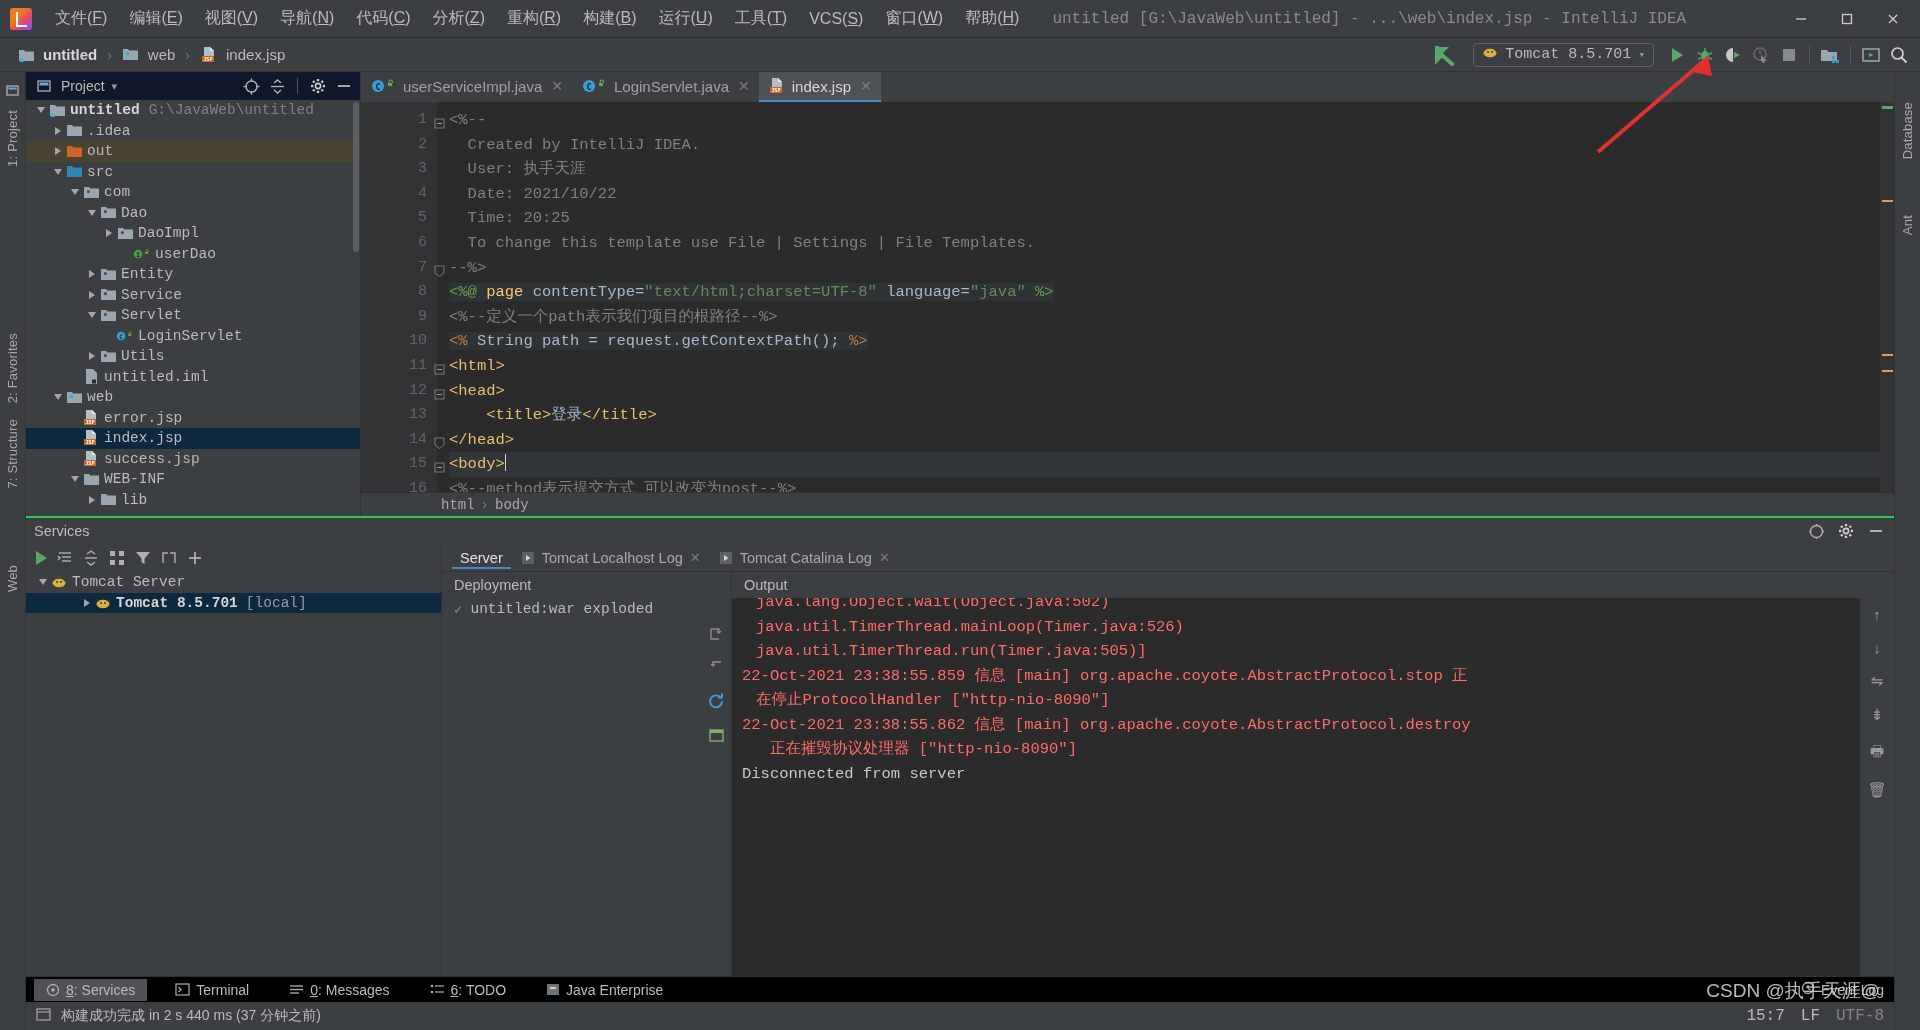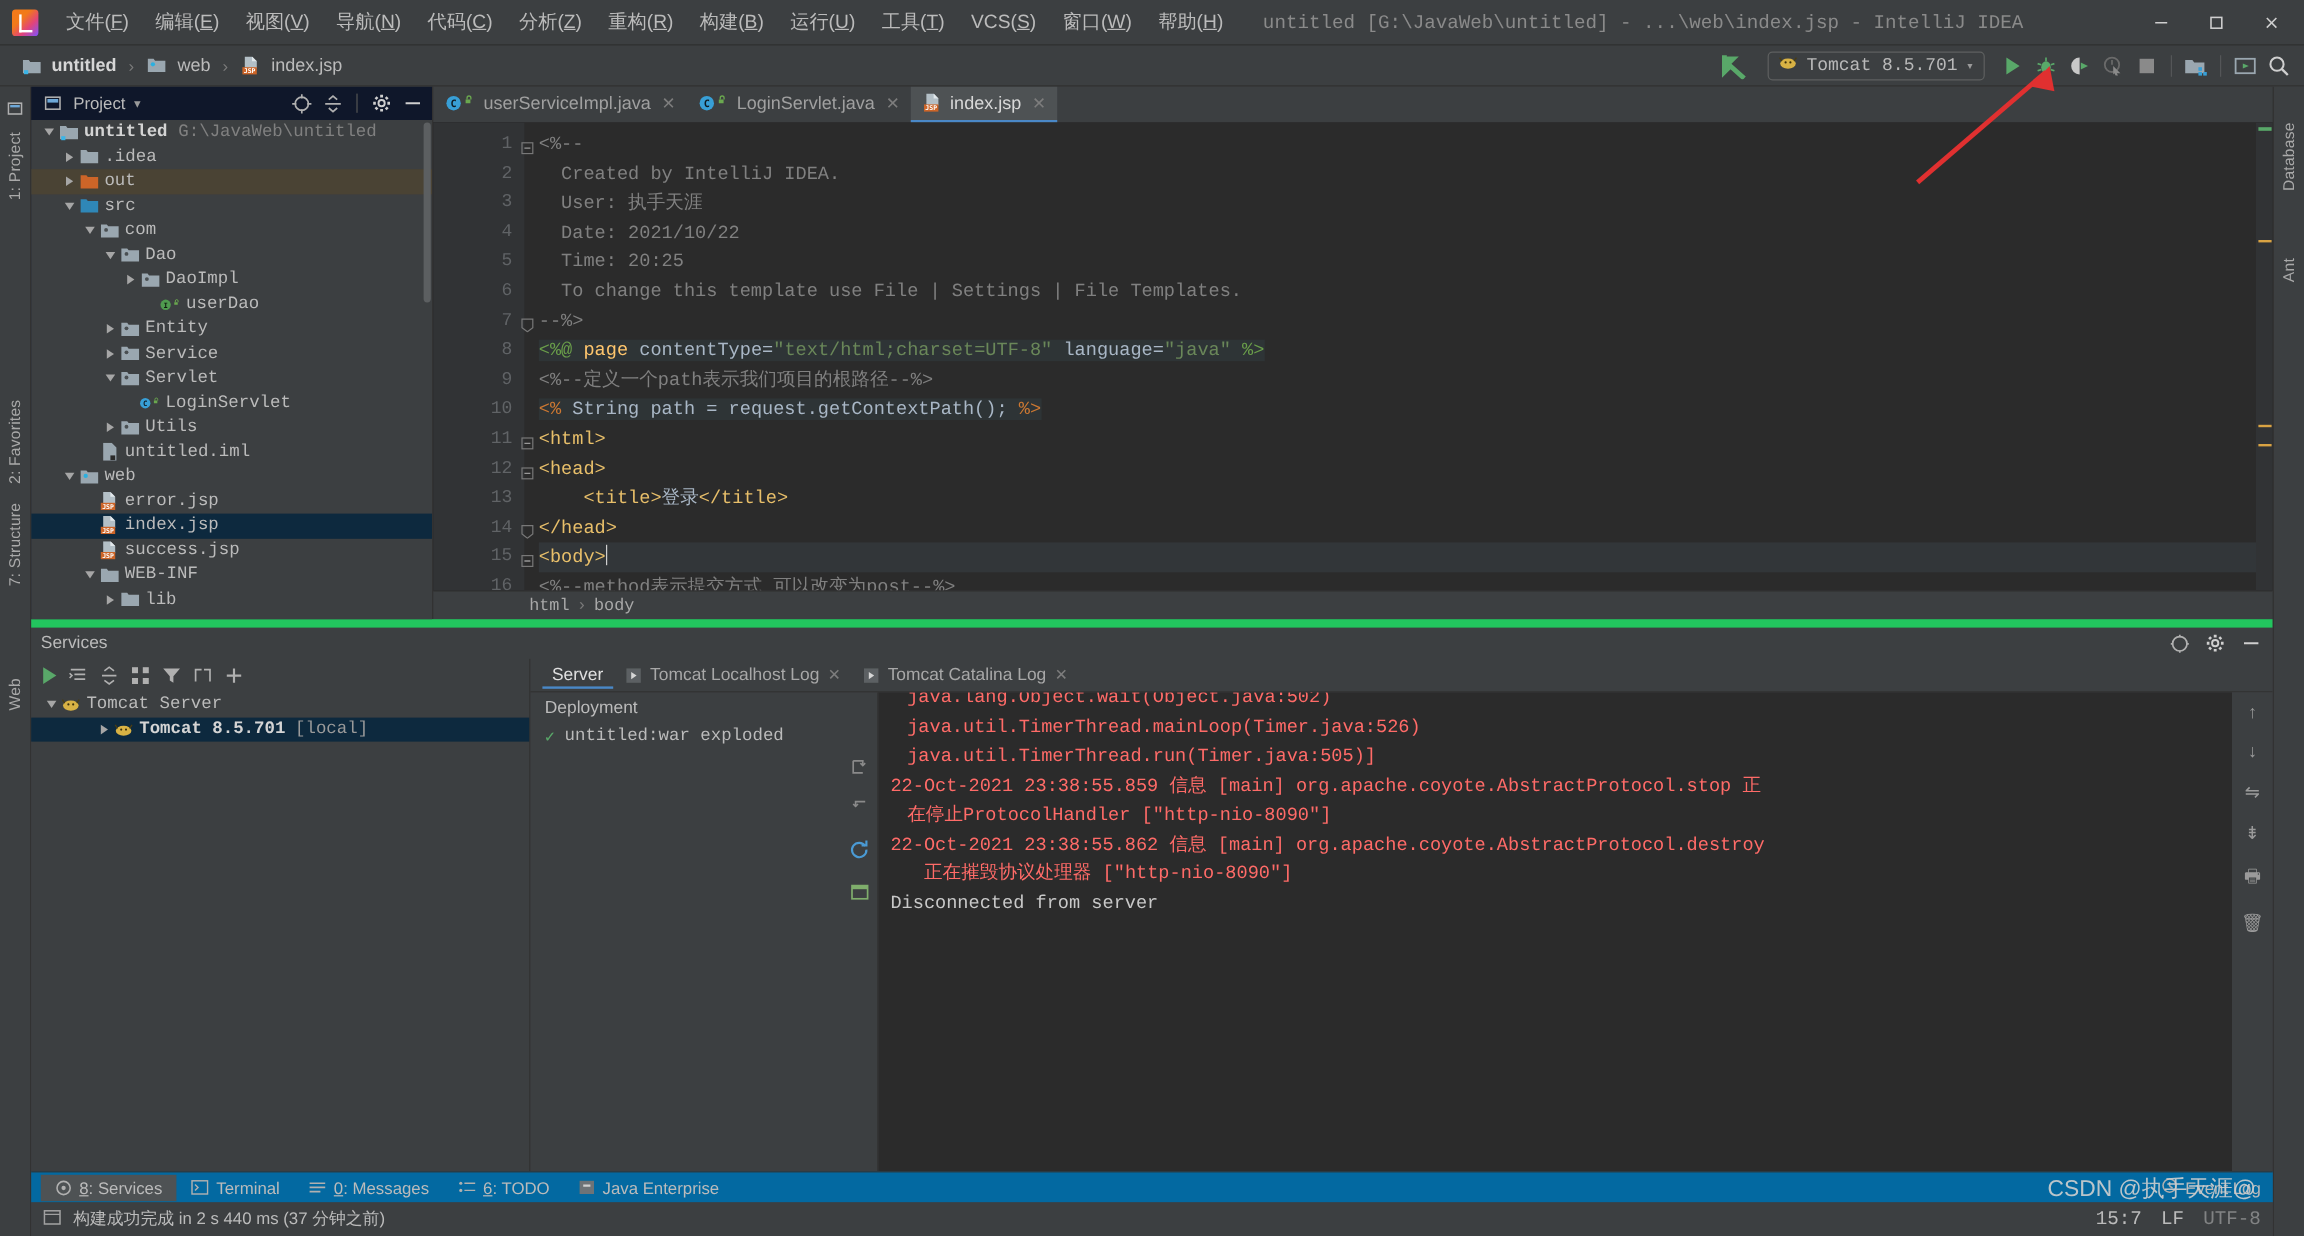--- a/index.html
+++ b/index.html
@@ -163,21 +163,21 @@
 
   .breadcrumb-bar {
     height: 24px; min-height: 24px; background: #3c3f41; border-top: 1px solid #323232;
     display: flex; align-items: center; padding-left: 80px; gap: 6px;
     font-family: "Liberation Mono", monospace; font-size: 14px; color: #a9a9a9;
   }
 
   
   .services {
     height: 460px; min-height: 460px; background: #3c3f41;
-    display: flex; flex-direction: column; border-top: 7px solid #22c55e;
+    display: flex; flex-direction: column; border-top: 2px solid #22c55e;
   }
   .svc-head { height: 26px; display: flex; align-items: center; padding: 0 8px; font-size: 14.5px; color: #bbbbbb; }
   .svc-head .spacer { flex: 1; }
   .svc-tool-row { height: 28px; display: flex; align-items: center; gap: 10px; padding: 0 10px; }
   .svc-trow { height: 20.5px; display: flex; align-items: center; white-space: nowrap;
     font-family: "Liberation Mono", monospace; font-size: 14.5px; padding-right: 4px; }
   .svc-trow.sel { background: #0d293e; }
 
   .svc-right { flex: 1; display: flex; flex-direction: column; min-width: 0; }
   .svc-tabs { height: 28px; min-height: 28px; display: flex; align-items: center; gap: 2px;
@@ -195,22 +195,22 @@
   .console {
     flex: 1; background: #2b2b2b; overflow: hidden; padding: 4px 0 0 10px;
     font-family: "Liberation Mono", monospace; font-size: 15.5px; line-height: 24.5px; white-space: pre-wrap;
   }
   .c-err { color: #ff6b68; }
   .c-white { color: #c8c8c8; }
   .console-side { width: 34px; background: #3c3f41; display: flex; flex-direction: column; align-items: center; gap: 16px; padding-top: 8px; }
 
   
   .tool-strip {
-    height: 26px; min-height: 26px; background: #0369a1; display: flex; align-items: center;
-    padding-left: 8px; gap: 0; border-top: 1px solid #323232; position: relative;
+    height: 26px; min-height: 26px; background: #000000; display: flex; align-items: center;
+    padding-left: 8px; gap: 16px; border-top: 1px solid #323232; position: relative;
   }
   .strip-btn { display: flex; align-items: center; gap: 6px; padding: 3px 12px; font-size: 14px; color: #bbbbbb; }
   .strip-btn.active { background: #4e5254; }
   .strip-right { position: absolute; right: 10px; display: flex; align-items: center; gap: 6px; font-size: 14px; color: #bbbbbb; }
   .statusbar {
     height: 28px; min-height: 28px; background: #3c3f41; display: flex; align-items: center;
     padding: 0 10px; gap: 10px; font-size: 14px; color: #bbbbbb; position: relative;
   }
   .status-right { position: absolute; right: 10px; display: flex; align-items: center; gap: 16px;
     font-family: "Liberation Mono", monospace; font-size: 16px; }
@@ -951,20 +951,21 @@
                         <svg width="17" height="17" viewBox="0 0 17 17">
                             <rect x="2" y="3" width="13" height="11" fill="none" stroke="#7fae6c" stroke-width="1.4"></rect>
                             <rect x="2" y="3" width="13" height="3" fill="#7fae6c"></rect>
                           </svg>
                       </span>
                     </div>
                   </div>
                 </div>
 
                 <div class="output-pane">
+                  <div class="pane-title">Output</div>
                   <div style="display:flex;flex:1;min-height:0">
                     <div class="console" id="console"><div class="c-err" style="padding-left: 14px; margin-top: -12px;">java.lang.Object.wait(Object.java:502)</div><div class="c-err" style="padding-left: 14px;">java.util.TimerThread.mainLoop(Timer.java:526)</div><div class="c-err" style="padding-left: 14px;">java.util.TimerThread.run(Timer.java:505)]</div><div class="c-err" style="padding-left: 0px;">22-Oct-2021 23:38:55.859 信息 [main] org.apache.coyote.AbstractProtocol.stop 正</div><div class="c-err" style="padding-left: 14px;">在停止ProtocolHandler ["http-nio-8090"]</div><div class="c-err" style="padding-left: 0px;">22-Oct-2021 23:38:55.862 信息 [main] org.apache.coyote.AbstractProtocol.destroy</div><div class="c-err" style="padding-left: 28px;">正在摧毁协议处理器 ["http-nio-8090"]</div><div class="c-white" style="padding-left: 0px;">Disconnected from server</div></div>
                     <div class="console-side" id="console-side">
                         <span style="color: rgb(154, 154, 154); font-size: 15px;">↑</span>
                         <span style="color: rgb(154, 154, 154); font-size: 15px;">↓</span>
                         <span style="color: rgb(154, 154, 154); font-size: 15px;">⇋</span>
                         <span style="color: rgb(154, 154, 154); font-size: 15px;">⇟</span>
                         <span style="color: rgb(154, 154, 154); font-size: 15px;">🖶</span>
                         <span style="color: rgb(154, 154, 154); font-size: 15px;">🗑</span>
                       </div>

